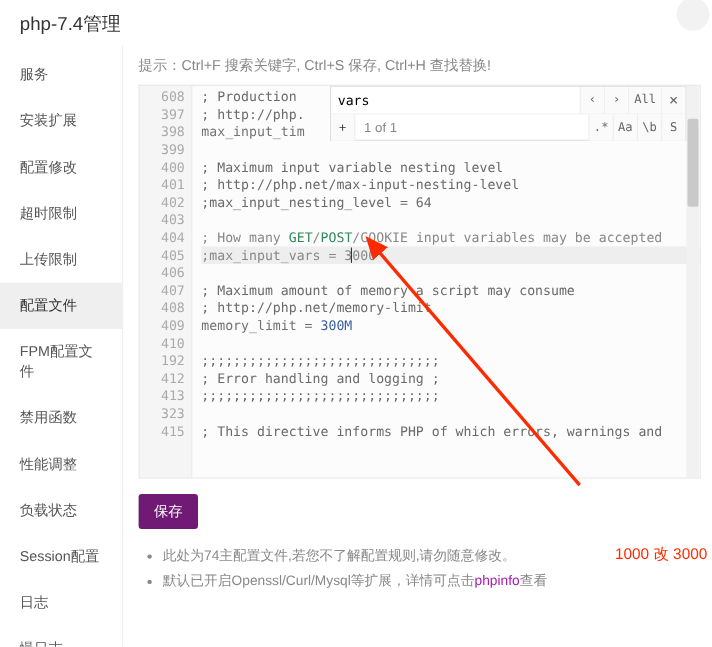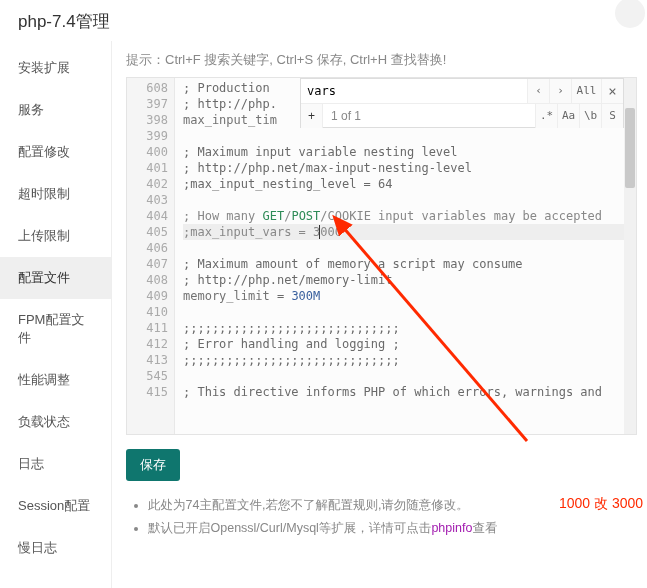--- a/index.html
+++ b/index.html
@@ -27,48 +27,49 @@
   .scroll-thumb { position: absolute; right: 1px; width: 10px; background: #c9c9c9; border-radius: 2px; top: 30px; height: 80px; }
   .searchbar { position: absolute; top: 0; right: 12px; width: 324px; background: #fff; border: 1px solid #ddd; font-family: -apple-system, Arial, sans-serif; font-size: 12px; }
   .sb-row { display: flex; align-items: center; height: 24px; }
   .sb-input { flex: 1; border: none; padding: 0 6px; font-size: 12px; outline: none; height: 24px; font-family: Menlo, monospace; }
   .sb-btn { width: 22px; height: 24px; border-left: 1px solid #eee; display: flex; align-items: center; justify-content: center; color: #666; background: #fafafa; cursor: pointer; font-size: 11px; font-family: Menlo, monospace; }
   .sb-btn.wide { width: 30px; }
   .sb-btn.close { font-size: 14px; }
   .sb-row2 { border-top: 1px solid #eee; }
   .sb-plus { width: 22px; height: 24px; border-right: 1px solid #eee; display: flex; align-items: center; justify-content: center; background: #fafafa; cursor: pointer; }
   .sb-count { flex: 1; padding: 0 8px; color: #888; height: 24px; display: flex; align-items: center; }
-  .savebtn { margin-top: 14px; background: #0f766e; color: #fff; border: none; border-radius: 3px; padding: 7px 14px; font-size: 13px; cursor: pointer; }
+  .savebtn { margin-top: 14px; background: #701a75; color: #fff; border: none; border-radius: 3px; padding: 7px 14px; font-size: 13px; cursor: pointer; }
   .annot { position: absolute; color: #ff2a00; font-size: 14px; font-family: -apple-system, Arial, sans-serif; left: 447px; top: 454px; }
   .arrow-svg { position: absolute; pointer-events: none; overflow: visible; left: 0; top: 0; }
   .notes { margin: 16px 0 0 6px; }
   .notes li { color: #888; font-size: 12.5px; list-style: disc; margin: 0 0 6px 16px; }
   .notes a { color: #a21caf; text-decoration: none; }
   .corner { position: absolute; top: -2px; right: 2px; width: 30px; height: 30px; border-radius: 50%; background: #f2f2f2; }
 </style>
 </head>
 <body>
 
 <div class="corner"></div>
 
 <div class="title">php-7.4管理</div>
 
 <div class="container">
   <div class="sidebar">
+      <div class="side-item">服务</div>
       <div class="side-item">安装扩展</div>
-      <div class="side-item">服务</div>
       <div class="side-item">配置修改</div>
       <div class="side-item">超时限制</div>
       <div class="side-item">上传限制</div>
       <div class="side-item active">配置文件</div>
       <div class="side-item">FPM配置文件</div>
+      <div class="side-item">禁用函数</div>
       <div class="side-item">性能调整</div>
       <div class="side-item">负载状态</div>
+      <div class="side-item">Session配置</div>
       <div class="side-item">日志</div>
-      <div class="side-item">Session配置</div>
       <div class="side-item">慢日志</div>
     </div>
 
   <div class="main">
     <div class="hint">提示：Ctrl+F 搜索关键字, Ctrl+S 保存, Ctrl+H 查找替换!</div>
 
     <div class="editor">
       <div class="gutter">
           <div>608</div>
           <div>397</div>
@@ -78,24 +79,24 @@
           <div>401</div>
           <div>402</div>
           <div>403</div>
           <div>404</div>
           <div>405</div>
           <div>406</div>
           <div>407</div>
           <div>408</div>
           <div>409</div>
           <div>410</div>
-          <div>411</div>
+          <div>192</div>
           <div>412</div>
           <div>413</div>
-          <div>545</div>
+          <div>323</div>
           <div>415</div>
         </div>
       <div class="code"><div class="line">; Production </div><div class="line">; http://php.</div><div class="line"><span class="ident">max_input_tim</span></div><div class="line"></div><div class="line">; Maximum input variable nesting level</div><div class="line">; http://php.net/max-input-nesting-level</div><div class="line">;max_input_nesting_level = 64</div><div class="line"></div><div class="line"><span class="gray">; How many </span><span class="kw-get">GET</span><span class="gray">/</span><span class="kw-post">POST</span><span class="gray">/COOKIE input variables may be accepted</span></div><div class="line hl"><span class="gray">;max_input_vars = 3</span><span class="cursor"></span><span class="gray">000</span></div><div class="line"></div><div class="line">; Maximum amount of memory a script may consume</div><div class="line">; http://php.net/memory-limit</div><div class="line"><span class="ident">memory_limit</span> = <span class="val">300M</span></div><div class="line"></div><div class="line">;;;;;;;;;;;;;;;;;;;;;;;;;;;;;;</div><div class="line">; Error handling and logging ;</div><div class="line">;;;;;;;;;;;;;;;;;;;;;;;;;;;;;;</div><div class="line"></div><div class="line">; This directive informs PHP of which errors, warnings and</div></div>
       <div class="scroll-track">
         <div class="scroll-thumb"></div>
       </div>
 
       <div class="searchbar">
         <div class="sb-row">
           <input class="sb-input" value="vars" style="">

